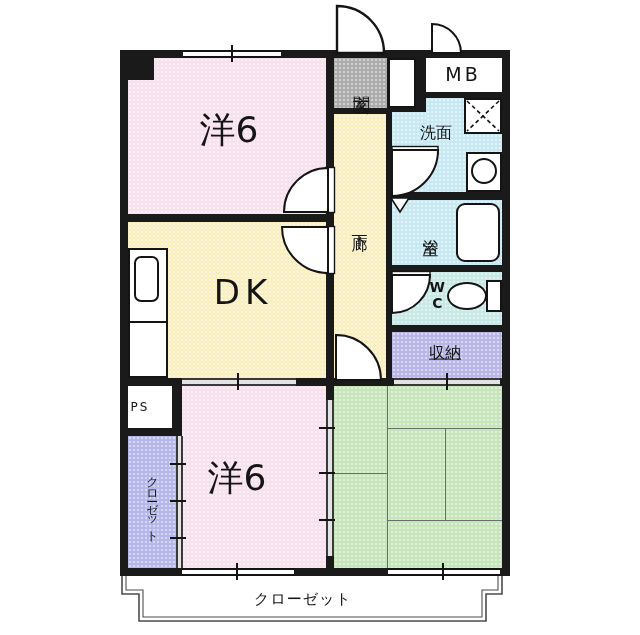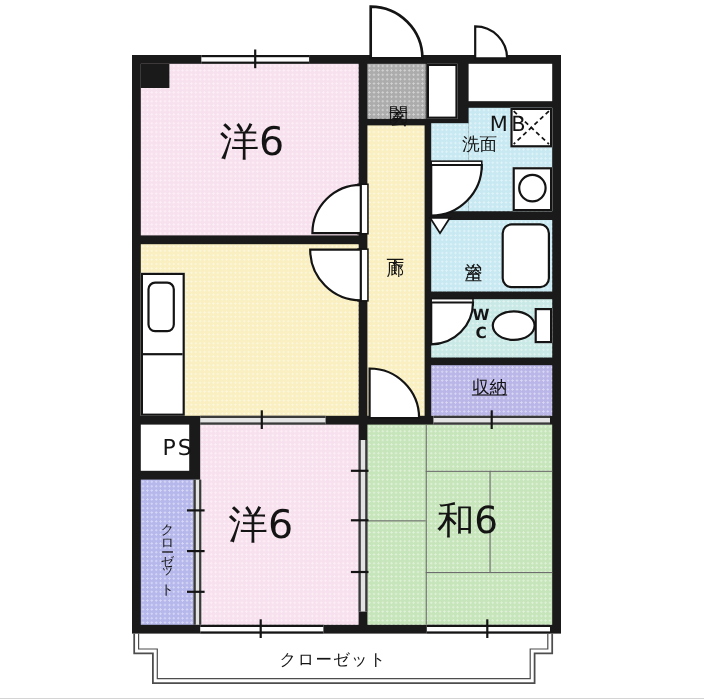--- a/index.html
+++ b/index.html
@@ -122,26 +122,26 @@
       <line x1="467" y1="101" x2="499" y2="131"></line>
       <line x1="499" y1="101" x2="467" y2="131"></line>
     </g>
     <g fill="none" stroke="#4d4d4d">
       <path stroke-width="1.6" d="M 122 576 L 122 594 L 139 594 L 139 621 L 486 621 L 486 594 L 502 594 L 502 576"></path>
       <path stroke-width="1.1" d="M 126 576 L 126 590 L 143 590 L 143 617 L 482 617 L 482 590 L 498 590 L 498 576"></path>
     </g>
   </svg>
 
   <div class="label" style="left:229px;top:130px;font-size:36px;">洋6</div>
+  <div class="label" style="left:243px;top:293px;font-size:34px;letter-spacing:5px;">DK</div>
   <div class="label" style="left:237px;top:478px;font-size:36px;">洋6</div>
-  <div class="label" style="left:425px;top:474px;font-size:34px;">和6</div>
   <div class="label vtext" style="left:361px;top:83px;font-size:17px;">玄関</div>
-  <div class="label" style="left:463px;top:75px;font-size:19px;letter-spacing:3px;margin-top:39px;">MB</div>
+  <div class="label" style="left:463px;top:75px;font-size:19px;letter-spacing:3px;">MB</div>
   <div class="label" style="left:436px;top:133px;font-size:16px;font-family:Liberation Serif, serif;">洗面</div>
   <div class="label vtext" style="left:430px;top:227px;font-size:16px;">浴室</div>
   <div class="label vtext" style="left:359px;top:222px;font-size:16px;">廊下</div>
   <div class="label vtext" style="left:437px;top:295px;font-size:14px;font-weight:bold;">WC</div>
   <div class="label" style="left:445px;top:353px;font-size:16px;text-decoration:underline;">収納</div>
-  <div class="label" style="left:162px;top:407px;font-size:20px;letter-spacing:2px;">PS</div>
+  <div class="label" style="left:140px;top:407px;font-size:12px;letter-spacing:2px;">PS</div>
   <div class="label vtext" style="left:152px;top:502px;font-size:12px;">クローゼット</div>
   <div class="label" style="left:303px;top:600px;font-size:15px;letter-spacing:1px;">クローゼット</div>
 
 </div>
 
 </body></html>

